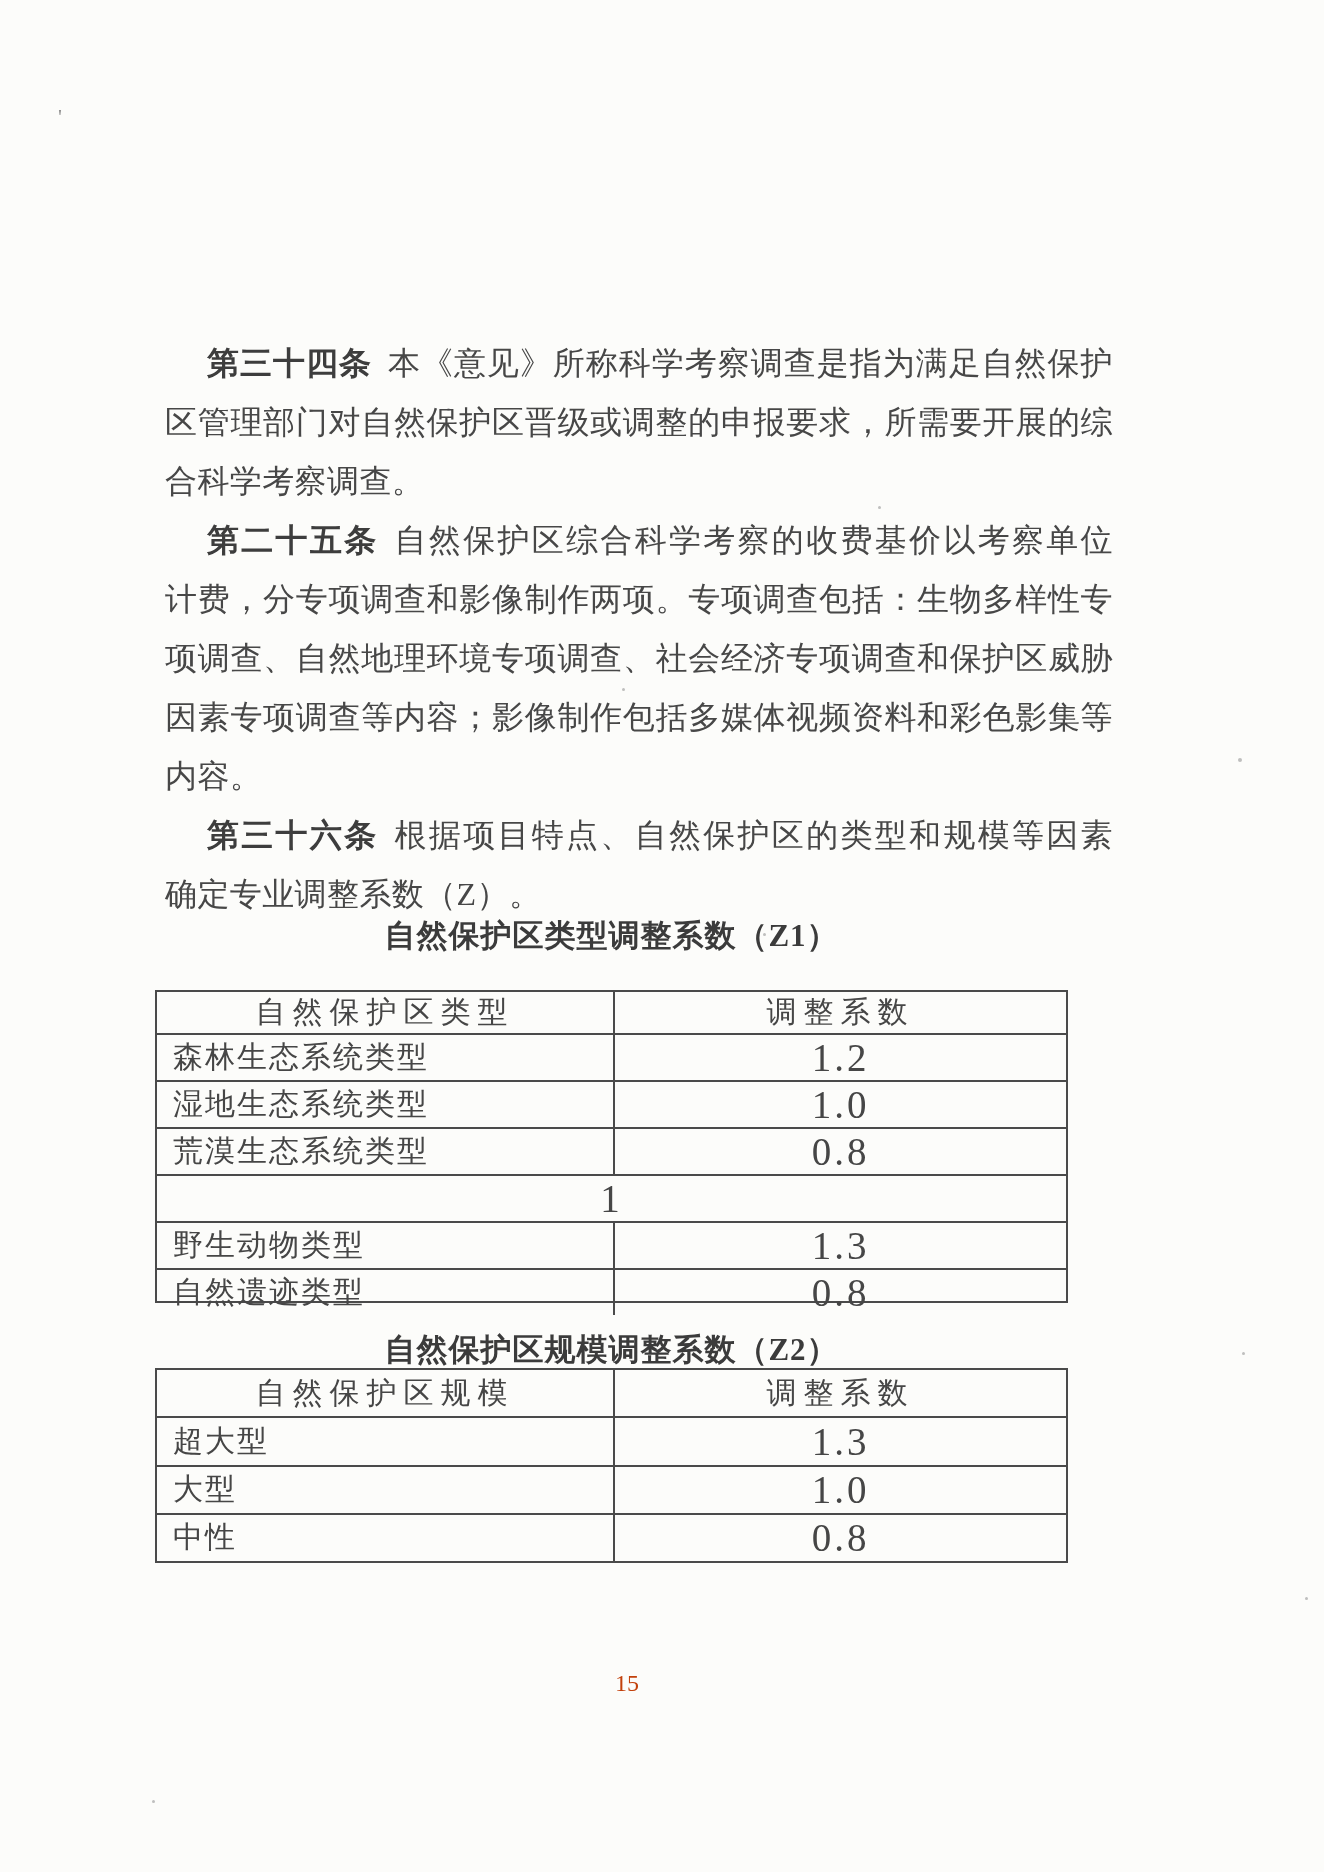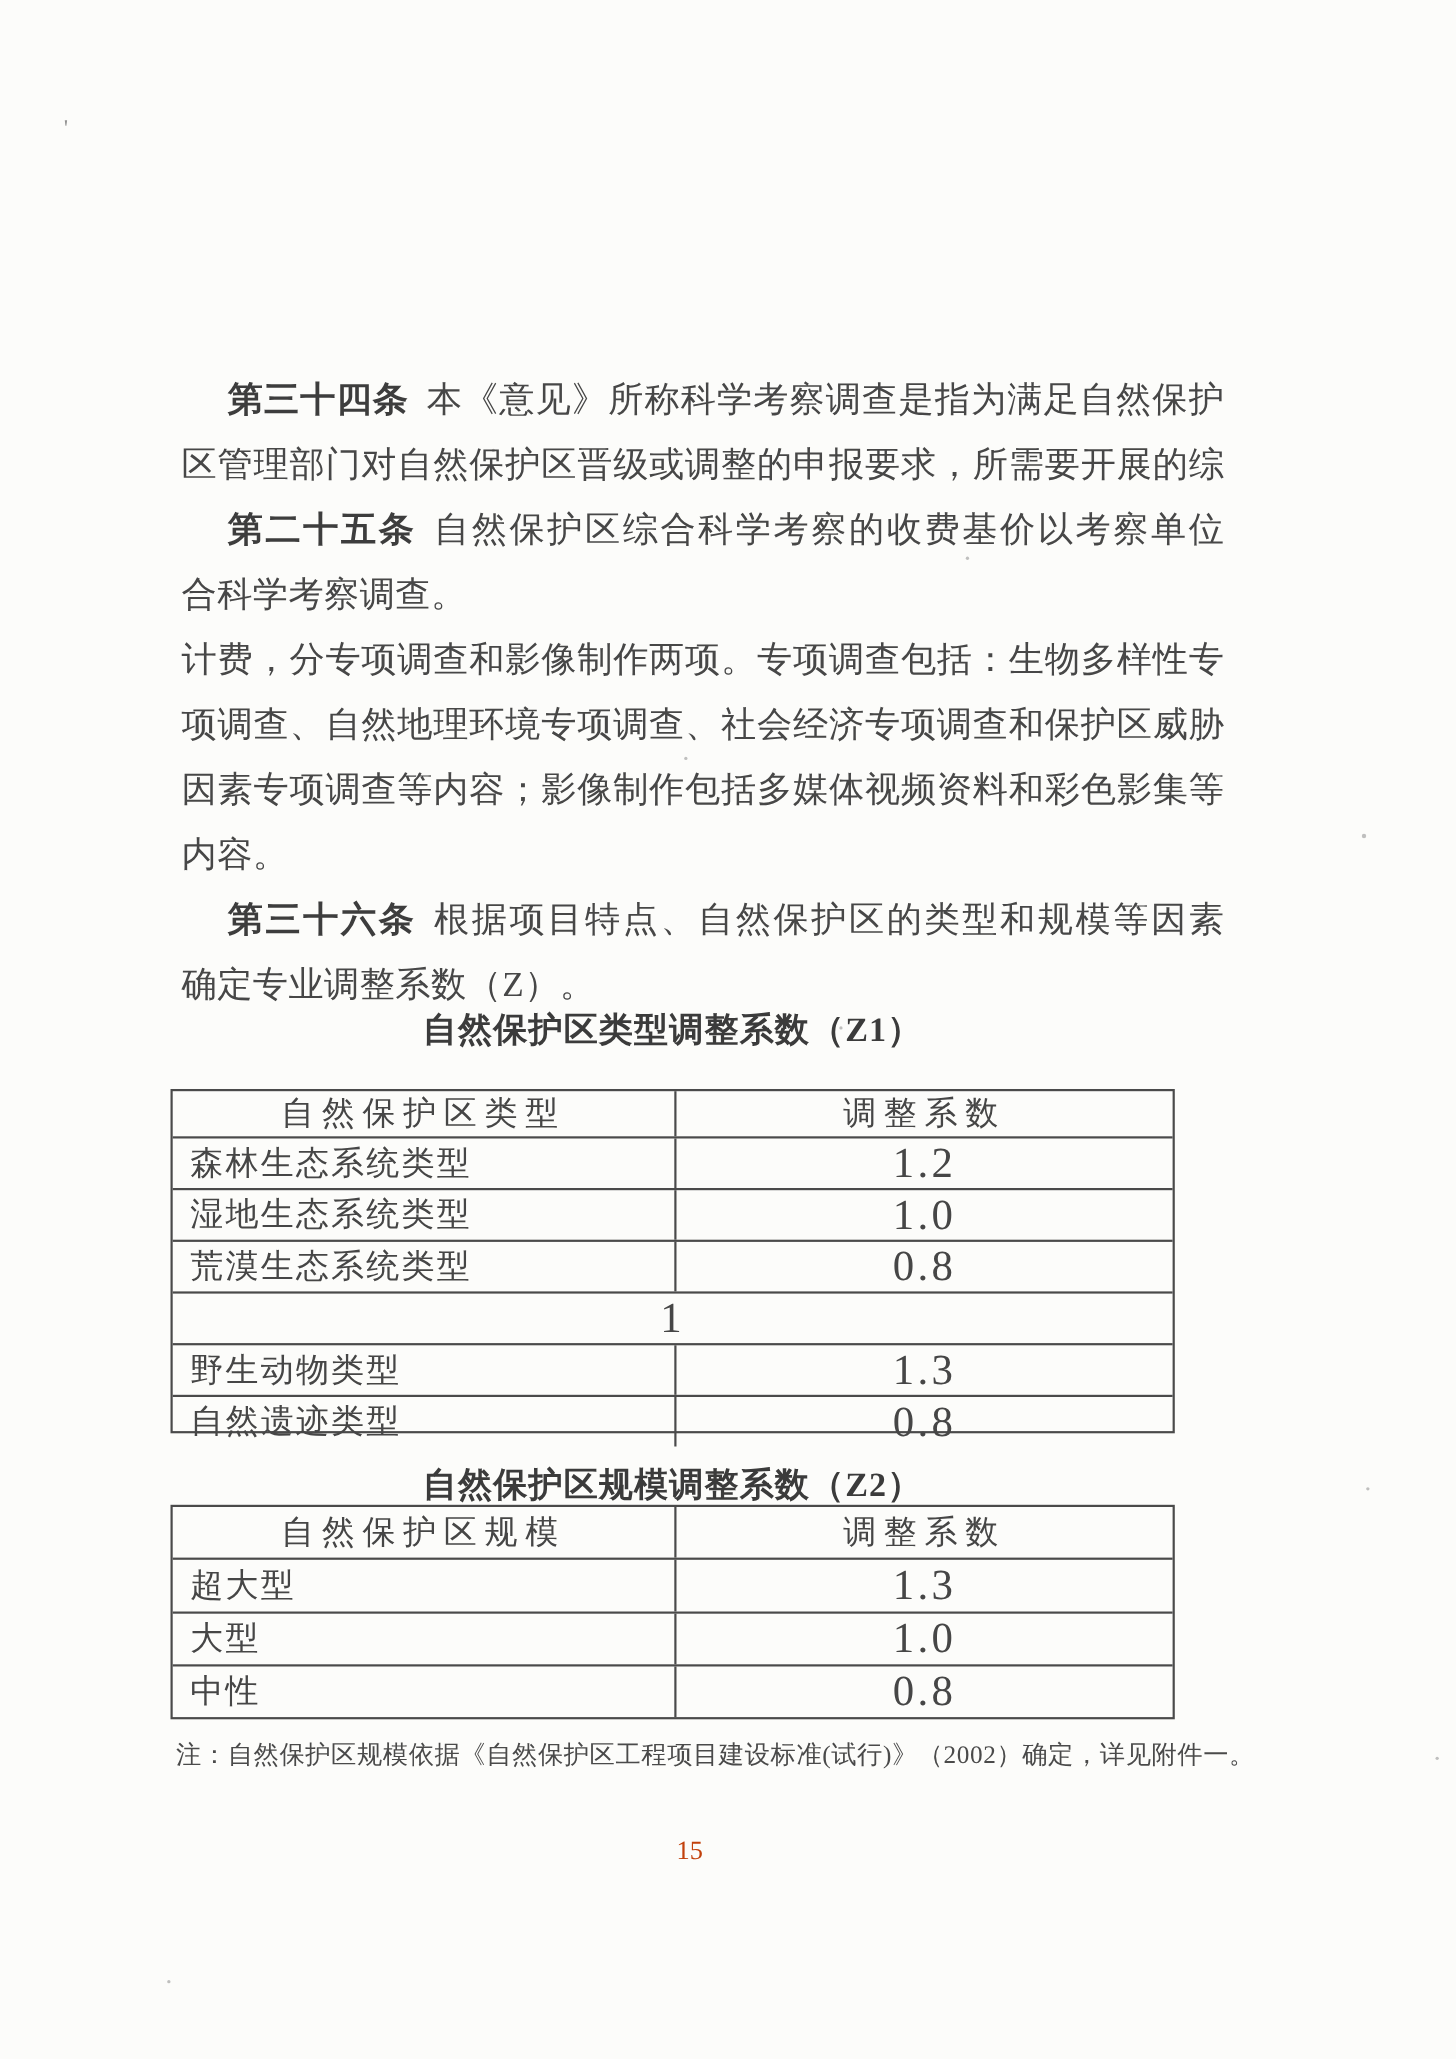--- a/index.html
+++ b/index.html
@@ -87,22 +87,22 @@
   <div class="speck s3" style="top:933px;left:763px;"></div>
   <div class="speck s3" style="top:1128px;left:935px;"></div>
   <div class="speck s3" style="top:1352px;left:1242px;"></div>
   <div class="speck s3" style="top:1597px;left:1305px;"></div>
   <div class="speck s3" style="top:1800px;left:152px;"></div>
 
 
   <div class="content" id="paragraphs">
       <div class="line full indent"><span class="prefix">第三十四条</span><span>本《意见》所称科学考察调查是指为满足自然保护</span></div>
       <div class="line full">区管理部门对自然保护区晋级或调整的申报要求，所需要开展的综</div>
+      <div class="line">合科学考察调查。</div>
       <div class="line full indent"><span class="prefix">第二十五条</span><span>自然保护区综合科学考察的收费基价以考察单位</span></div>
-      <div class="line">合科学考察调查。</div>
       <div class="line full">计费，分专项调查和影像制作两项。专项调查包括：生物多样性专</div>
       <div class="line full">项调查、自然地理环境专项调查、社会经济专项调查和保护区威胁</div>
       <div class="line full">因素专项调查等内容；影像制作包括多媒体视频资料和彩色影集等</div>
       <div class="line">内容。</div>
       <div class="line full indent"><span class="prefix">第三十六条</span><span>根据项目特点、自然保护区的类型和规模等因素</span></div>
       <div class="line">确定专业调整系数（Z）。</div>
     </div>
 
   <div class="table-title" id="t1-title">自然保护区类型调整系数（Z1）</div>
   <div class="dtable" id="table1">
@@ -148,17 +148,16 @@
       <div class="t-row">
         <div class="c1">大型</div>
         <div class="c2">1.0</div>
       </div>
       <div class="t-row">
         <div class="c1">中性</div>
         <div class="c2">0.8</div>
       </div>
     </div>
 
-  <div class="note"><span>注：</span><span>自然保护区规模依据《自然保护区工程项目建设标准(试行)》（2002）确定，详见附件一。</span></div>
 
   <div class="pagenum">15</div>
 
 </div>
 
 </body></html>

